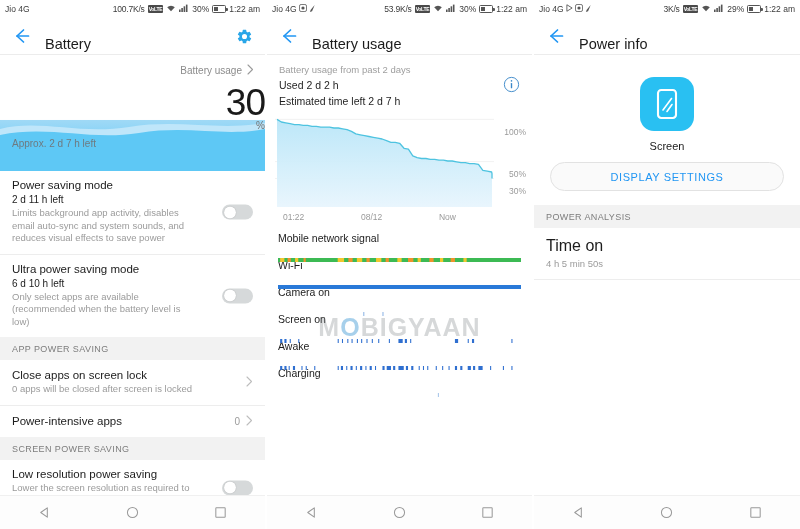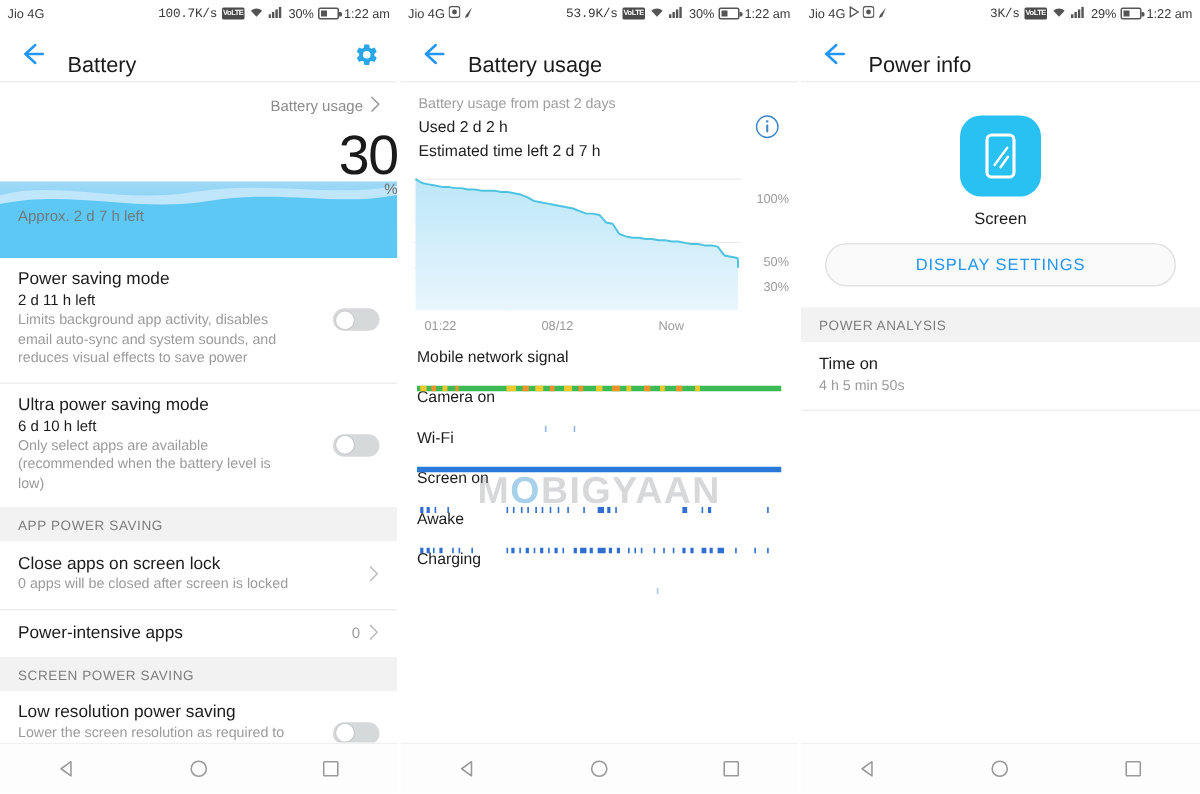--- a/index.html
+++ b/index.html
@@ -24,21 +24,21 @@
   .statusbar {
     height: 18px; flex: 0 0 18px;
     display: flex; align-items: center;
     padding: 0 5px;
     font-size: 8.5px; color: #3b3b3b;
     background: #fff; white-space: nowrap;
   }
   .sb-left { display: flex; align-items: center; gap: 2px; }
   .sb-spacer { flex: 1; }
   .sb-right { display: flex; align-items: center; gap: 3px; }
-  .sb-speed { font-size: 8.5px; letter-spacing: -0.2px; font-family: Liberation Mono, monospace; }
+  .sb-speed { font-size: 8.5px; letter-spacing: -0.2px; }
   .sb-time { font-size: 8.5px; }
   .volte {
     font-size: 5px; font-weight: bold; color: #fff; background: #4a4a4a;
     padding: 0.5px 1px; border-radius: 1px; letter-spacing: -0.3px;
     line-height: 7px; display: inline-block;
   }
   .mini-icon { display: inline-block; line-height: 1; font-size: 8px; color: #444; }
   .bat-icon {
     width: 14px; height: 8px; border: 1px solid #555; border-radius: 1.5px;
     position: relative; display: inline-block;
@@ -137,21 +137,21 @@
   }
   .pi-name { font-size: 11px; color: #1c1c1c; margin-top: 9px; }
   .pi-btn {
     margin: 10px 16px 0 16px; height: 29px; border-radius: 16px;
     border: 1px solid #e2e2e2; background: #fafafa;
     display: flex; align-items: center; justify-content: center;
     font-size: 11px; color: #2196f3; letter-spacing: 0.6px;
   }
   .pi-gap { height: 14px; }
   .pi-row { padding: 9px 12px 10px 12px; border-bottom: 1px solid #ededed; background: #fff; }
-  .pi-row-t { font-size: 11px; color: #1c1c1c; }
+  .pi-row-t { font-size: 16px; color: #1c1c1c; }
   .pi-row-s { font-size: 9.5px; color: #9b9b9b; margin-top: 3px; }
 
   
   .navbar {
     flex: 0 0 34px; display: flex; align-items: center; justify-content: space-around;
     background: #fdfdfd; border-top: 1px solid #f0f0f0;
   }
   .navbar svg { display: block; }
 </style>
 </head>
@@ -416,34 +416,34 @@
             <rect x="131" y="0" width="3" height="4" fill="#f2c72e"></rect>
             <rect x="142" y="0" width="4" height="4" fill="#f0922b"></rect>
             <rect x="152" y="0" width="3" height="4" fill="#f2c72e"></rect>
             <rect x="162" y="0" width="4" height="4" fill="#f0922b"></rect>
             <rect x="174" y="0" width="3" height="4" fill="#f2c72e"></rect>
           </svg>
         </div>
       </div>
 
       <div class="track-block">
+        <div class="track-label">Wi-Fi</div>
+        <div class="track-bar">
+          <svg width="100%" height="4" viewBox="0 0 228 4" preserveAspectRatio="none">
+            <rect x="0" y="0" width="228" height="4" fill="#2979d8"></rect>
+          </svg>
+        </div>
+      </div>
+
+      <div class="track-block">
         <div class="track-label">Camera on</div>
         <div class="track-bar">
           <svg width="100%" height="4" viewBox="0 0 228 4" preserveAspectRatio="none">
             <rect x="80" y="0" width="1" height="4" fill="#8fb6e6"></rect>
             <rect x="98" y="0" width="1" height="4" fill="#8fb6e6"></rect>
-          </svg>
-        </div>
-      </div>
-
-      <div class="track-block">
-        <div class="track-label">Wi-Fi</div>
-        <div class="track-bar">
-          <svg width="100%" height="4" viewBox="0 0 228 4" preserveAspectRatio="none">
-            <rect x="0" y="0" width="228" height="4" fill="#2979d8"></rect>
           </svg>
         </div>
       </div>
 
       <div class="track-block">
         <div class="track-label">Screen on</div>
         <div class="track-bar">
           <svg width="100%" height="4" viewBox="0 0 228 4" preserveAspectRatio="none">
             <g fill="#2f6fd0">
               <rect x="2" y="0" width="2" height="4"></rect>

